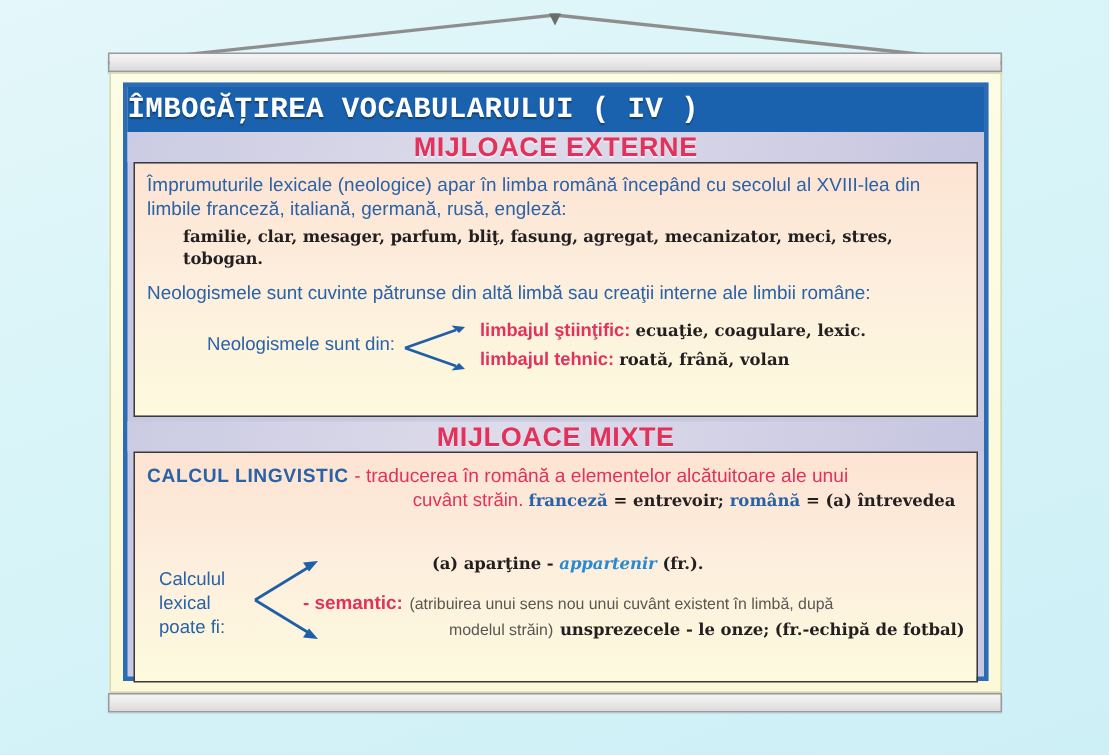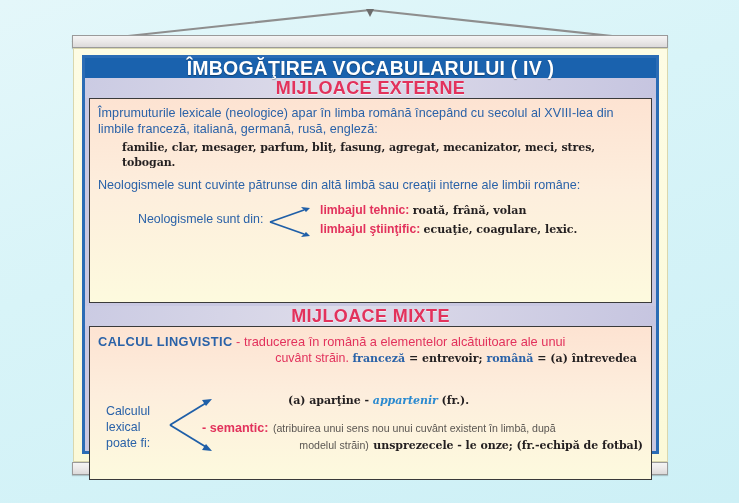--- a/index.html
+++ b/index.html
@@ -31,22 +31,22 @@
   }
   
   .poster-inner{
     position:absolute;left:8px;top:6px;right:8px;bottom:7px;
     border:3px solid #2b6cb5;box-sizing:border-box;
     background:#c9c8e2;
   }
 
   
   .titlebar{
-    height:20px;background:#1a62ae;
-    display:flex;align-items:center;justify-content:center;
+    height:30px;background:#1a62ae;
+    display:flex;align-items:center;justify-content:flex-start;font-family:Liberation Mono, monospace;
   }
   .titlebar span{
     color:#ffffff;font-size:19.5px;font-weight:bold;letter-spacing:.2px;
     text-shadow:0 1px 1px rgba(0,0,0,.35);
   }
 
   
   .sec-head{
     height:20px;
     background:linear-gradient(100deg,#cbcbe3 0%,#dedcea 45%,#c6c5e0 100%);
@@ -56,21 +56,21 @@
     color:#e2325c;font-size:18px;font-weight:bold;letter-spacing:.4px;
     text-shadow:0 1px 0 rgba(255,255,255,.55);
   }
 
   
   .box{
     margin:0 4px;border:1px solid #3a3a3a;box-sizing:border-box;
     background:linear-gradient(180deg,#fde3d2 0%,#fdeedd 45%,#fdfade 100%);
     position:relative;
   }
-  .box-ext{height:205px;padding:6px 8px 0 8px;}
+  .box-ext{height:170px;padding:6px 8px 0 8px;}
   .box-mix{height:154px;padding:6px 8px 0 8px;}
 
   .sep{height:3px;}
 
   .lead{
     font-size:12.6px;color:#2a62a8;line-height:16px;
     letter-spacing:.05px;
   }
   .examples{
     font-size:11px;color:#231f20;line-height:15px;
@@ -161,26 +161,26 @@
       <div class="branch">
         <div class="branch-label">Neologismele sunt din:</div>
         <svg class="branch-arrows" viewBox="0 0 44 34">
           <line x1="2" y1="17" x2="36" y2="5" stroke="#1f5fa8" stroke-width="1.8"></line>
           <line x1="2" y1="17" x2="36" y2="29" stroke="#1f5fa8" stroke-width="1.8"></line>
           <path d="M42,3 l-9,-1 l5,5 z" fill="#1f5fa8"></path>
           <path d="M42,31 l-9,1 l5,-5 z" fill="#1f5fa8"></path>
         </svg>
         <div class="branch-lines">
           <div class="bline">
+            <span class="k">limbajul ştiinţific:</span>
+            <span class="v">ecuaţie, coagulare, lexic.</span>
+          </div>
+          <div class="bline">
             <span class="k">limbajul tehnic:</span>
             <span class="v">roată, frână, volan</span>
-          </div>
-          <div class="bline">
-            <span class="k">limbajul ştiinţific:</span>
-            <span class="v">ecuaţie, coagulare, lexic.</span>
           </div>
         </div>
       </div>
     </div>
 
     <div class="sep"></div>
 
     <div class="sec-head">
       <span>MIJLOACE MIXTE</span>
     </div>

